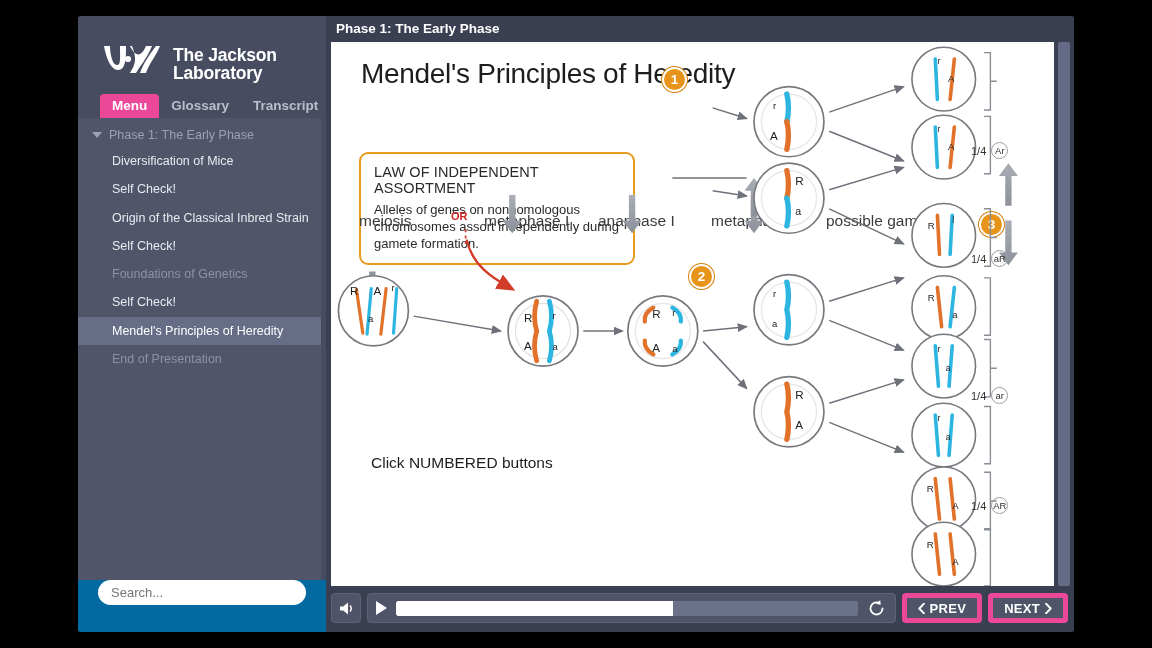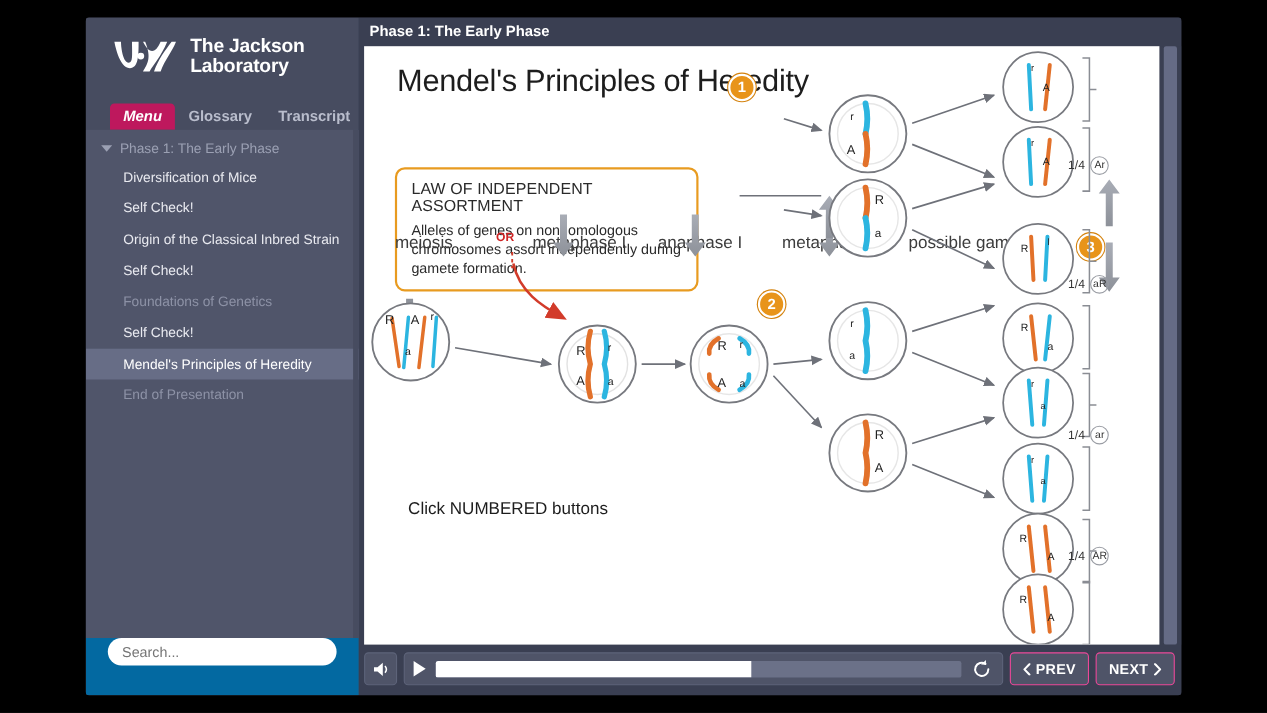--- a/index.html
+++ b/index.html
@@ -27,21 +27,21 @@
     background: #474c60;
     display: flex;
     flex-direction: column;
     position: relative;
     flex: none;
   }
   #logo-area {
     height: 74px;
     padding: 16px 20px 8px 22px;
     display: flex;
-    align-items: flex-start;
+    align-items: flex-end;
     gap: 11px;
   }
   #logo-mark { width: 62px; height: 42px; flex: none; }
   #logo-text {
     color: #ffffff;
     font-size: 17.5px;
     font-weight: bold;
     line-height: 1.04;
     letter-spacing: -0.2px;
     white-space: pre-line;
@@ -57,23 +57,22 @@
   .tab {
     font-size: 13.5px;
     font-weight: bold;
     color: #b9bdcc;
     padding: 4px 12px 5px 12px;
     border-radius: 4px 4px 0 0;
     cursor: pointer;
     white-space: nowrap;
   }
   .tab.active {
-    background: #be185d;
+    background: #ec4899;
     color: #ffffff;
-    font-style: italic;
   }
 
   #menu-list {
     flex: 1;
     background: #50556a;
     margin: 0;
     padding: 6px 0 0 0;
     overflow: hidden;
     position: relative;
   }
@@ -295,21 +294,21 @@
   }
   #progress-fill {
     height: 100%;
     background: #ffffff;
     border-radius: 2px 0 0 2px;
   }
   #replay-btn { cursor: pointer; flex: none; display:flex; }
   .navbtn {
     height: 30px;
     background: #4f5468;
-    border: 1px solid #ec4899;
+    border: 5px solid #ec4899;
     border-radius: 4px;
     color: #ffffff;
     font-size: 13px;
     font-weight: bold;
     display: flex;
     align-items: center;
     gap: 5px;
     padding: 0 11px;
     cursor: pointer;
     flex: none;

